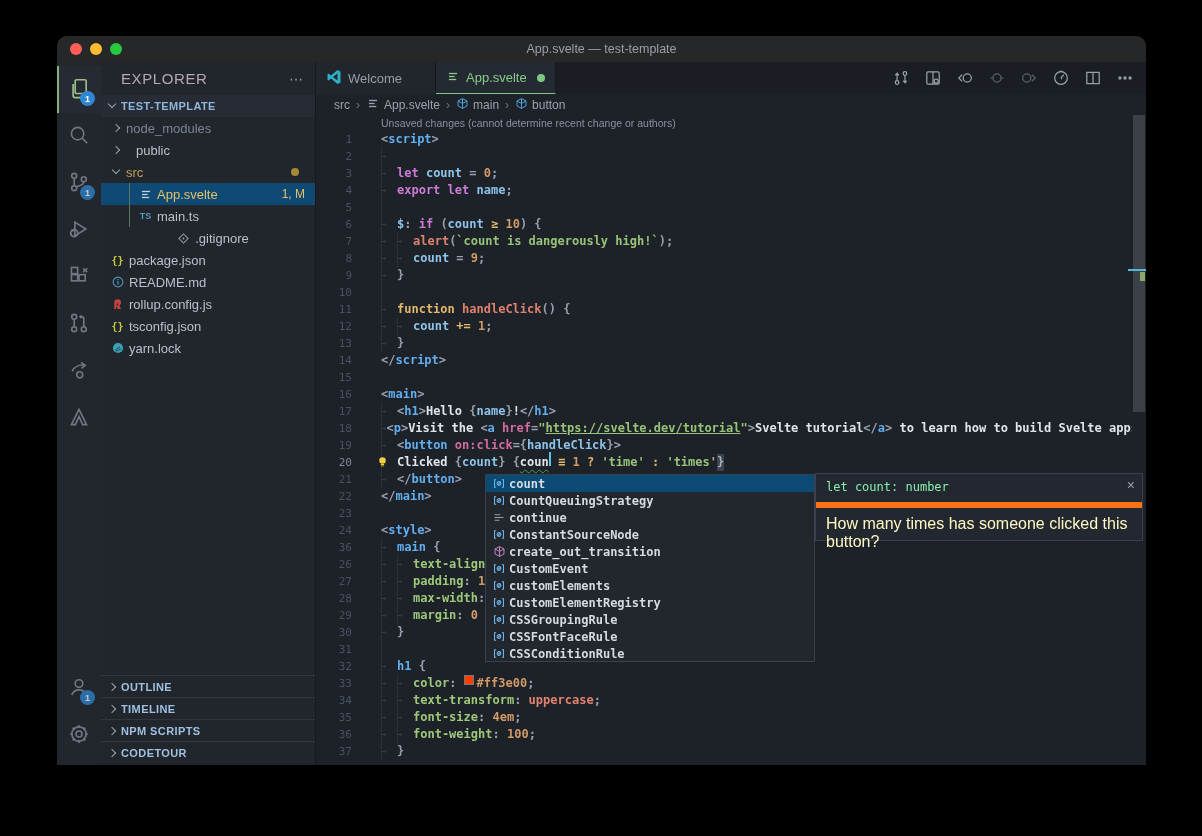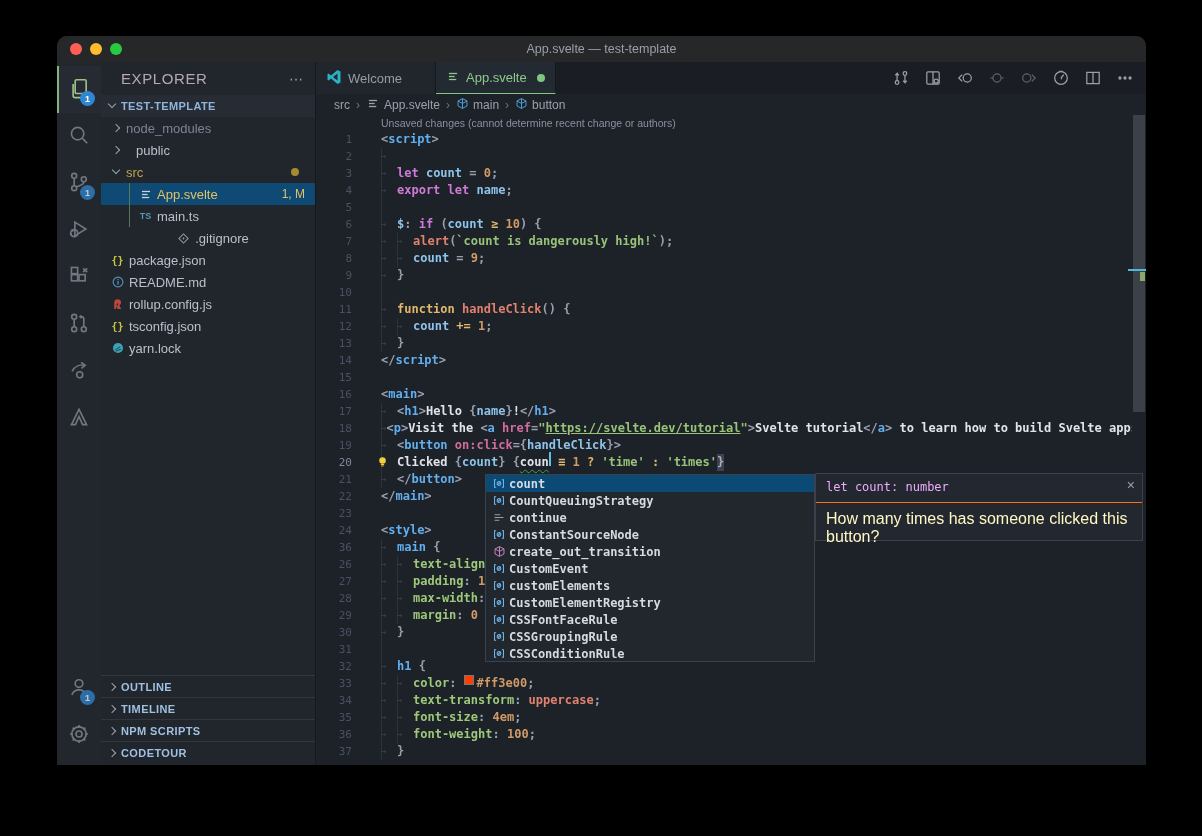--- a/index.html
+++ b/index.html
@@ -79,21 +79,21 @@
   .thumb{position:absolute;left:1px;right:1px;top:0;height:297px;background:#3c4047;}
   .ovr-cursor{position:absolute;right:0;width:18px;height:2px;top:154px;background:#51b8d6;}
   .ovr-mod{position:absolute;right:1px;width:5px;height:9px;top:157px;background:#8aa86b;}
   
   .suggest{position:absolute;left:428px;top:438px;width:330px;height:188px;background:#22262d;border:1px solid #3a404c;z-index:5;}
   .srow{height:17px;display:flex;align-items:center;padding-left:3px;font-family:"DejaVu Sans Mono",monospace;font-size:12px;font-weight:600;color:#d5dae3;white-space:nowrap;}
   .srow.sel{background:#0a4a74;}
   .sicon{width:20px;flex:0 0 20px;display:flex;align-items:center;justify-content:center;}
   
   .docs{position:absolute;left:758px;top:437px;width:328px;height:68px;background:#23272f;border:1px solid #3a404c;z-index:5;}
-  .docs-sig{font-family:"DejaVu Sans Mono",monospace;font-size:12px;color:#f0abfc;padding:6px 10px 8px 10px;border-bottom:1px solid #f97316;}
+  .docs-sig{font-family:"DejaVu Sans Mono",monospace;font-size:12px;color:#86efac;padding:6px 10px 8px 10px;border-bottom:6px solid #f97316;}
   .docs-desc{font-size:16px;color:#fef9c3;padding:7px 10px;}
   .docs-close{position:absolute;right:7px;top:3px;color:#9aa1ac;font-size:14px;cursor:default;}
 </style>
 </head>
 <body>
 
 <div id="window">
   <div class="titlebar">
     <div class="traffic">
       <div class="tl red"></div>
@@ -526,31 +526,31 @@
         <span>CustomElementRegistry</span>
       </div>
       <div class="srow">
         <span class="sicon">
           <svg width="14" height="13" viewBox="0 0 16 16" style="stroke:#6fb4e8;fill:none;stroke-width:1.3">
             <path d="M4.5 3.5 H2.5 V12.5 H4.5 M11.5 3.5 H13.5 V12.5 H11.5"></path>
             <circle cx="8" cy="8" r="2.3"></circle>
             <path d="M6.2 9.8 L9.8 6.2"></path>
           </svg>
         </span>
+        <span>CSSGroupingRule</span>
+      </div>
+      <div class="srow">
+        <span class="sicon">
+          <svg width="14" height="13" viewBox="0 0 16 16" style="stroke:#6fb4e8;fill:none;stroke-width:1.3">
+            <path d="M4.5 3.5 H2.5 V12.5 H4.5 M11.5 3.5 H13.5 V12.5 H11.5"></path>
+            <circle cx="8" cy="8" r="2.3"></circle>
+            <path d="M6.2 9.8 L9.8 6.2"></path>
+          </svg>
+        </span>
         <span>CSSFontFaceRule</span>
-      </div>
-      <div class="srow">
-        <span class="sicon">
-          <svg width="14" height="13" viewBox="0 0 16 16" style="stroke:#6fb4e8;fill:none;stroke-width:1.3">
-            <path d="M4.5 3.5 H2.5 V12.5 H4.5 M11.5 3.5 H13.5 V12.5 H11.5"></path>
-            <circle cx="8" cy="8" r="2.3"></circle>
-            <path d="M6.2 9.8 L9.8 6.2"></path>
-          </svg>
-        </span>
-        <span>CSSGroupingRule</span>
       </div>
       <div class="srow">
         <span class="sicon">
           <svg width="14" height="13" viewBox="0 0 16 16" style="stroke:#6fb4e8;fill:none;stroke-width:1.3">
             <path d="M4.5 3.5 H2.5 V12.5 H4.5 M11.5 3.5 H13.5 V12.5 H11.5"></path>
             <circle cx="8" cy="8" r="2.3"></circle>
             <path d="M6.2 9.8 L9.8 6.2"></path>
           </svg>
         </span>
         <span>CSSConditionRule</span>

